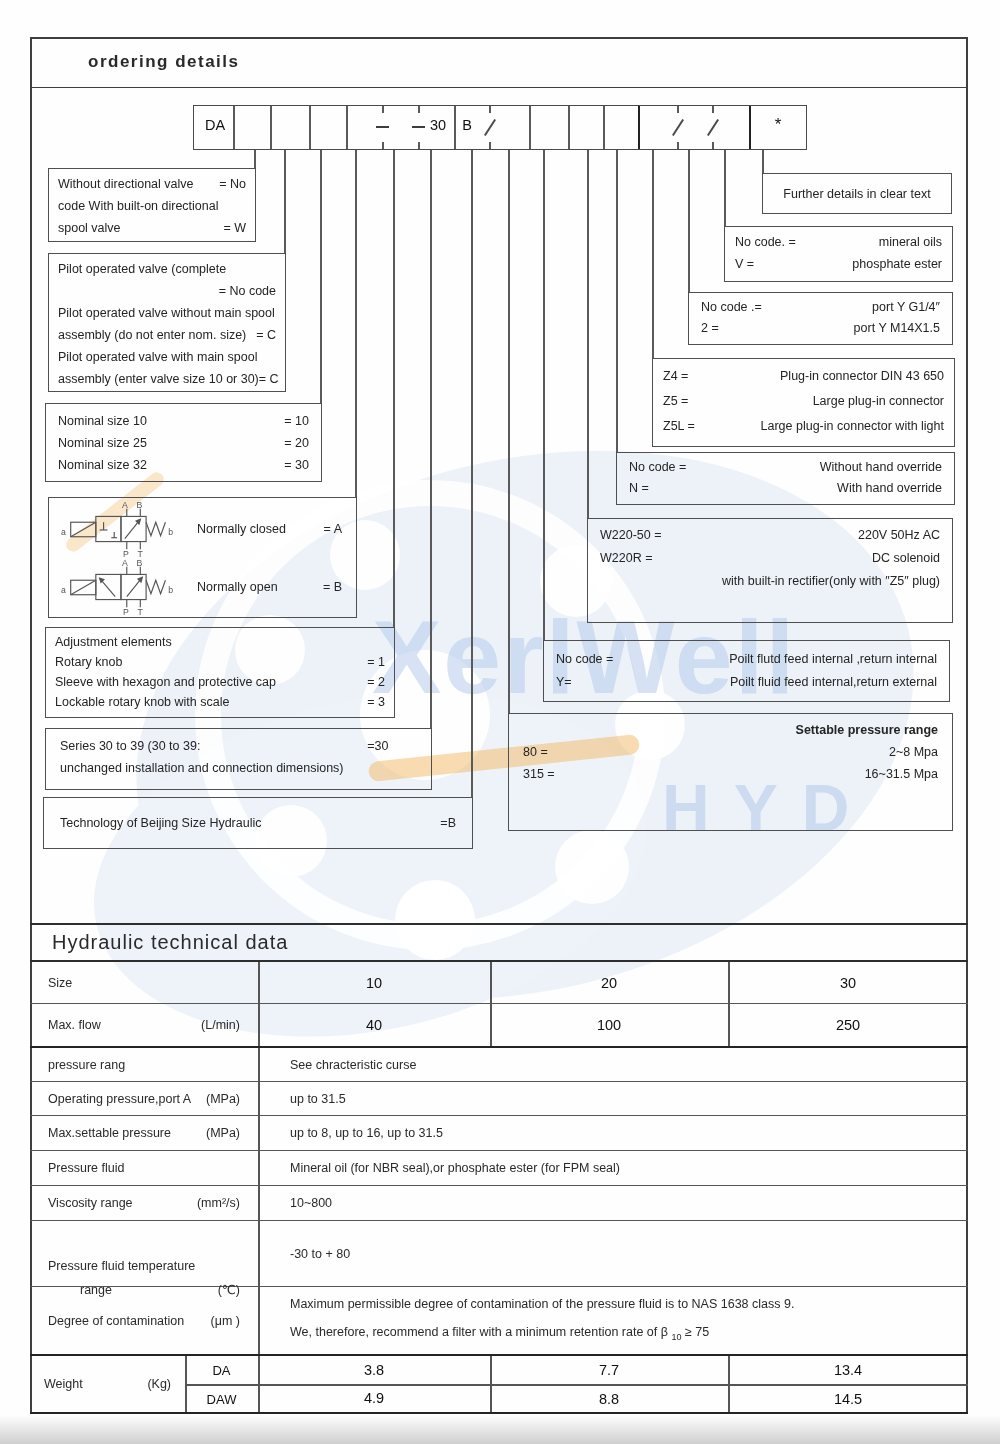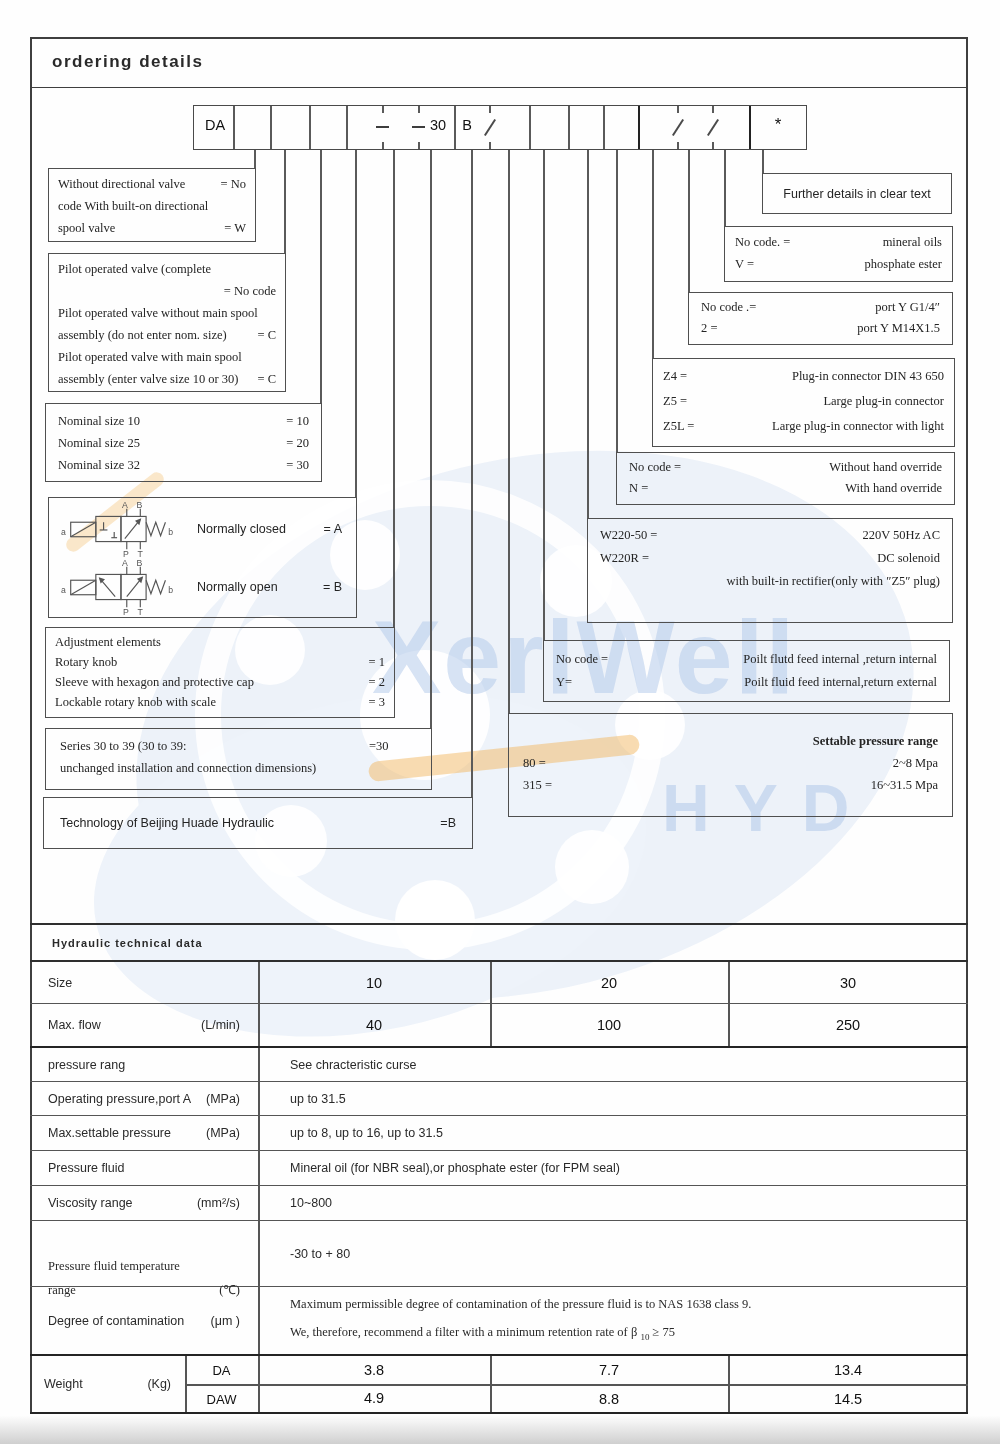--- a/index.html
+++ b/index.html
@@ -5,47 +5,47 @@
   html,body{margin:0;padding:0;background:#fff;}
   #page{position:relative;width:1000px;height:1444px;background:#fefefe;overflow:hidden;
         font-family:"Liberation Sans","DejaVu Sans",sans-serif;color:#2a2a2a;}
   
   .wm{position:absolute;z-index:0;}
   .wm-ellipse{border-radius:50%;}
   .wm-text{font-weight:700;white-space:nowrap;}
   
   #content{position:absolute;inset:0;z-index:1;}
   .outer{position:absolute;left:30px;top:37px;width:938px;height:1377px;border:2px solid #3f3f3f;box-sizing:border-box;}
-  .h1band{position:absolute;left:30px;top:37px;width:938px;height:51px;border-bottom:1.6px solid #3f3f3f;box-sizing:border-box;display:flex;align-items:center;}
+  .h1band{position:absolute;left:30px;top:37px;width:938px;height:51px;border-bottom:1.6px solid #3f3f3f;box-sizing:border-box;display:flex;align-items:center;padding-left:36px;}
   .h1{font-size:17px;font-weight:700;letter-spacing:1.5px;margin-left:22px;}
   
   .coderow{position:absolute;left:193px;top:105px;width:614px;height:45px;border:1.6px solid #4a4a4a;box-sizing:border-box;}
   .sep{position:absolute;top:0;bottom:0;width:1.5px;background:#5a5a5a;}
   .sepd{width:2.4px;background:#222;}
   .tickt{position:absolute;top:0;width:1.5px;height:7px;background:#5a5a5a;}
   .tickb{position:absolute;bottom:0;width:1.5px;height:7px;background:#5a5a5a;}
   .dash{position:absolute;top:20px;width:13px;height:2px;background:#3d3d3d;}
   .slash{position:absolute;top:12px;width:2px;height:19px;background:#4a4a4a;transform:rotate(33deg);}
   .ct{position:absolute;top:11px;font-size:14.5px;color:#111;text-align:center;}
   
   .cl{position:absolute;width:1.6px;background:#5a5a5a;}
   
   .box{position:absolute;border:1.6px solid #4f4f4f;box-sizing:border-box;font-size:12.5px;color:#242424;background:transparent;}
   .pad{padding:4px 9px;}
-  .ln{line-height:22px;white-space:nowrap;font-family:Liberation Serif, serif;}
+  .ln{line-height:22px;white-space:nowrap;}
   .fx{display:flex;justify-content:space-between;}
   .rt{text-align:right;}
   .bold{font-weight:700;}
   
   .vrow{display:flex;align-items:center;height:58px;}
   .vlab{flex:1;display:flex;justify-content:space-between;margin-left:14px;margin-right:6px;}
   svg text{font-family:"Liberation Sans","DejaVu Sans",sans-serif;}
   
   .h2band{position:absolute;left:30px;top:923px;width:938px;height:39px;border-top:2.4px solid #2e2e2e;border-bottom:2px solid #2e2e2e;box-sizing:border-box;display:flex;align-items:center;}
-  .h2{font-size:11px;font-weight:700;letter-spacing:1px;margin-left:22px;}
+  .h2{font-size:20px;font-weight:400;letter-spacing:1px;margin-left:22px;}
   .trow{position:absolute;left:30px;width:938px;border-bottom:1.5px solid #555;box-sizing:border-box;font-size:12.5px;}
   .thick{border-bottom:2.4px solid #242424;}
   .vsep{position:absolute;top:0;bottom:0;width:1.5px;background:#555;}
   .lblcell{position:absolute;left:0;top:0;bottom:0;width:228px;display:flex;align-items:center;}
   .lblin{flex:1;display:flex;justify-content:space-between;margin:0 18px 0 18px;}
   .valcell{position:absolute;top:0;bottom:0;display:flex;align-items:center;justify-content:center;font-size:14.5px;color:#111;}
   .freecell{position:absolute;left:228px;right:0;top:0;bottom:0;display:flex;align-items:center;padding-left:32px;}
   .c1{left:228px;width:232px;} .c2{left:460px;width:238px;} .c3{left:698px;width:240px;}
   .sb{font-size:9px;}
   .greyband{position:absolute;left:0;top:1416px;width:1000px;height:28px;background:linear-gradient(to bottom,#fdfdfd,#cfcfcf);}
@@ -249,21 +249,21 @@
     <div class="box" style="left:45px;top:728px;width:387px;height:62px;padding:6px 14px;">
       <div class="ln fx" style="width:92%;">
           <span>Series 30 to 39 (30 to 39:</span>
           <span>=30</span>
         </div>
       <div class="ln">unchanged installation and connection dimensions)</div>
     </div>
 
     <div class="box" style="left:43px;top:797px;width:430px;height:52px;display:flex;align-items:center;">
       <div class="fx" style="width:100%;padding:0 16px;">
-          <span>Technology of Beijing Huade Hydraulic</span>
+          <span>Technology of Beijing Size Hydraulic</span>
           <span>=B</span>
         </div>
     </div>
 
     <div class="box" style="left:762px;top:173px;width:190px;height:41px;display:flex;align-items:center;justify-content:center;">
       <span>Further details in clear text</span>
     </div>
 
     <div class="box" style="left:724px;top:226px;width:229px;height:56px;padding:4px 10px;">
       <div class="ln fx">
@@ -329,21 +329,21 @@
       <div class="ln fx" style="line-height:23px;">
           <span>No code =</span>
           <span>Poilt flutd feed internal ,return internal</span>
         </div>
       <div class="ln fx" style="line-height:23px;">
           <span>Y=</span>
           <span>Poilt fluid feed internal,return external</span>
         </div>
     </div>
 
-    <div class="box" style="left:508px;top:713px;width:445px;height:104px;padding:16px 14px;">
+    <div class="box" style="left:508px;top:713px;width:445px;height:118px;padding:5px 14px;">
       <div class="ln rt bold">Settable pressure range</div>
       <div class="ln fx">
           <span>80 =</span>
           <span>2~8 Mpa</span>
         </div>
       <div class="ln fx">
           <span>315 =</span>
           <span>16~31.5 Mpa</span>
         </div>
     </div>
@@ -432,21 +432,21 @@
           </div>
         </div>
       <div class="freecell">10~800</div>
     </div>
 
     <div class="trow" style="top:1221px;height:66px;">
       <div class="vsep" style="left:228px;"></div>
       <div class="lblcell" style="align-items:center;">
         <div style="margin:0 18px;width:192px;">
           <div class="ln" style="line-height:24px;margin-top:48px;">Pressure fluid temperature</div>
-          <div class="ln fx" style="line-height:24px;">
+          <div class="ln fx" style="line-height:24px;margin-left:32px;">
               <span>range</span>
               <span>(℃)</span>
             </div>
         </div>
       </div>
       <div class="freecell">-30 to + 80</div>
     </div>
 
     <div class="trow thick" style="top:1287px;height:69px;">
       <div class="vsep" style="left:228px;"></div>

